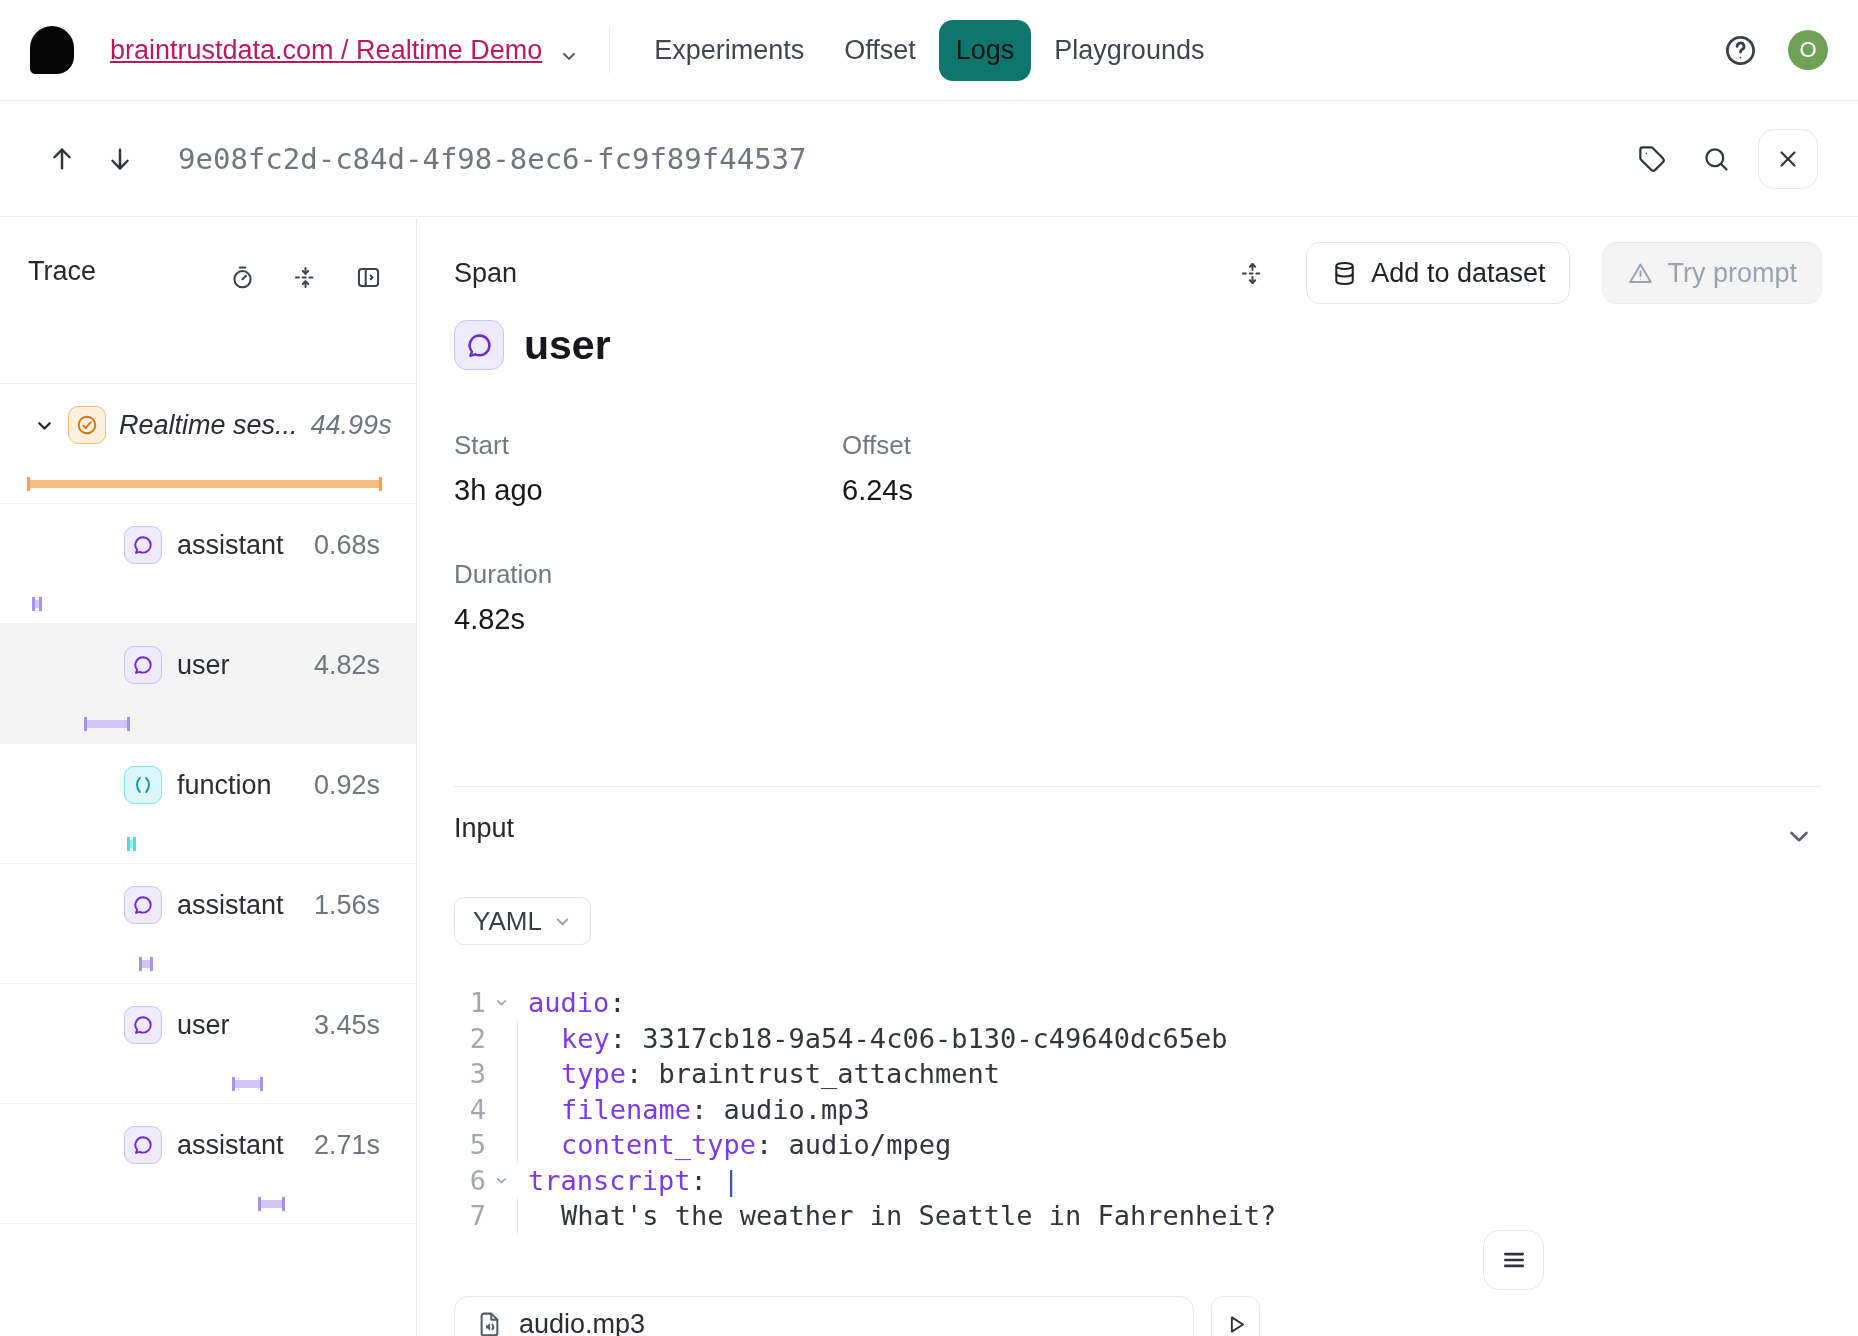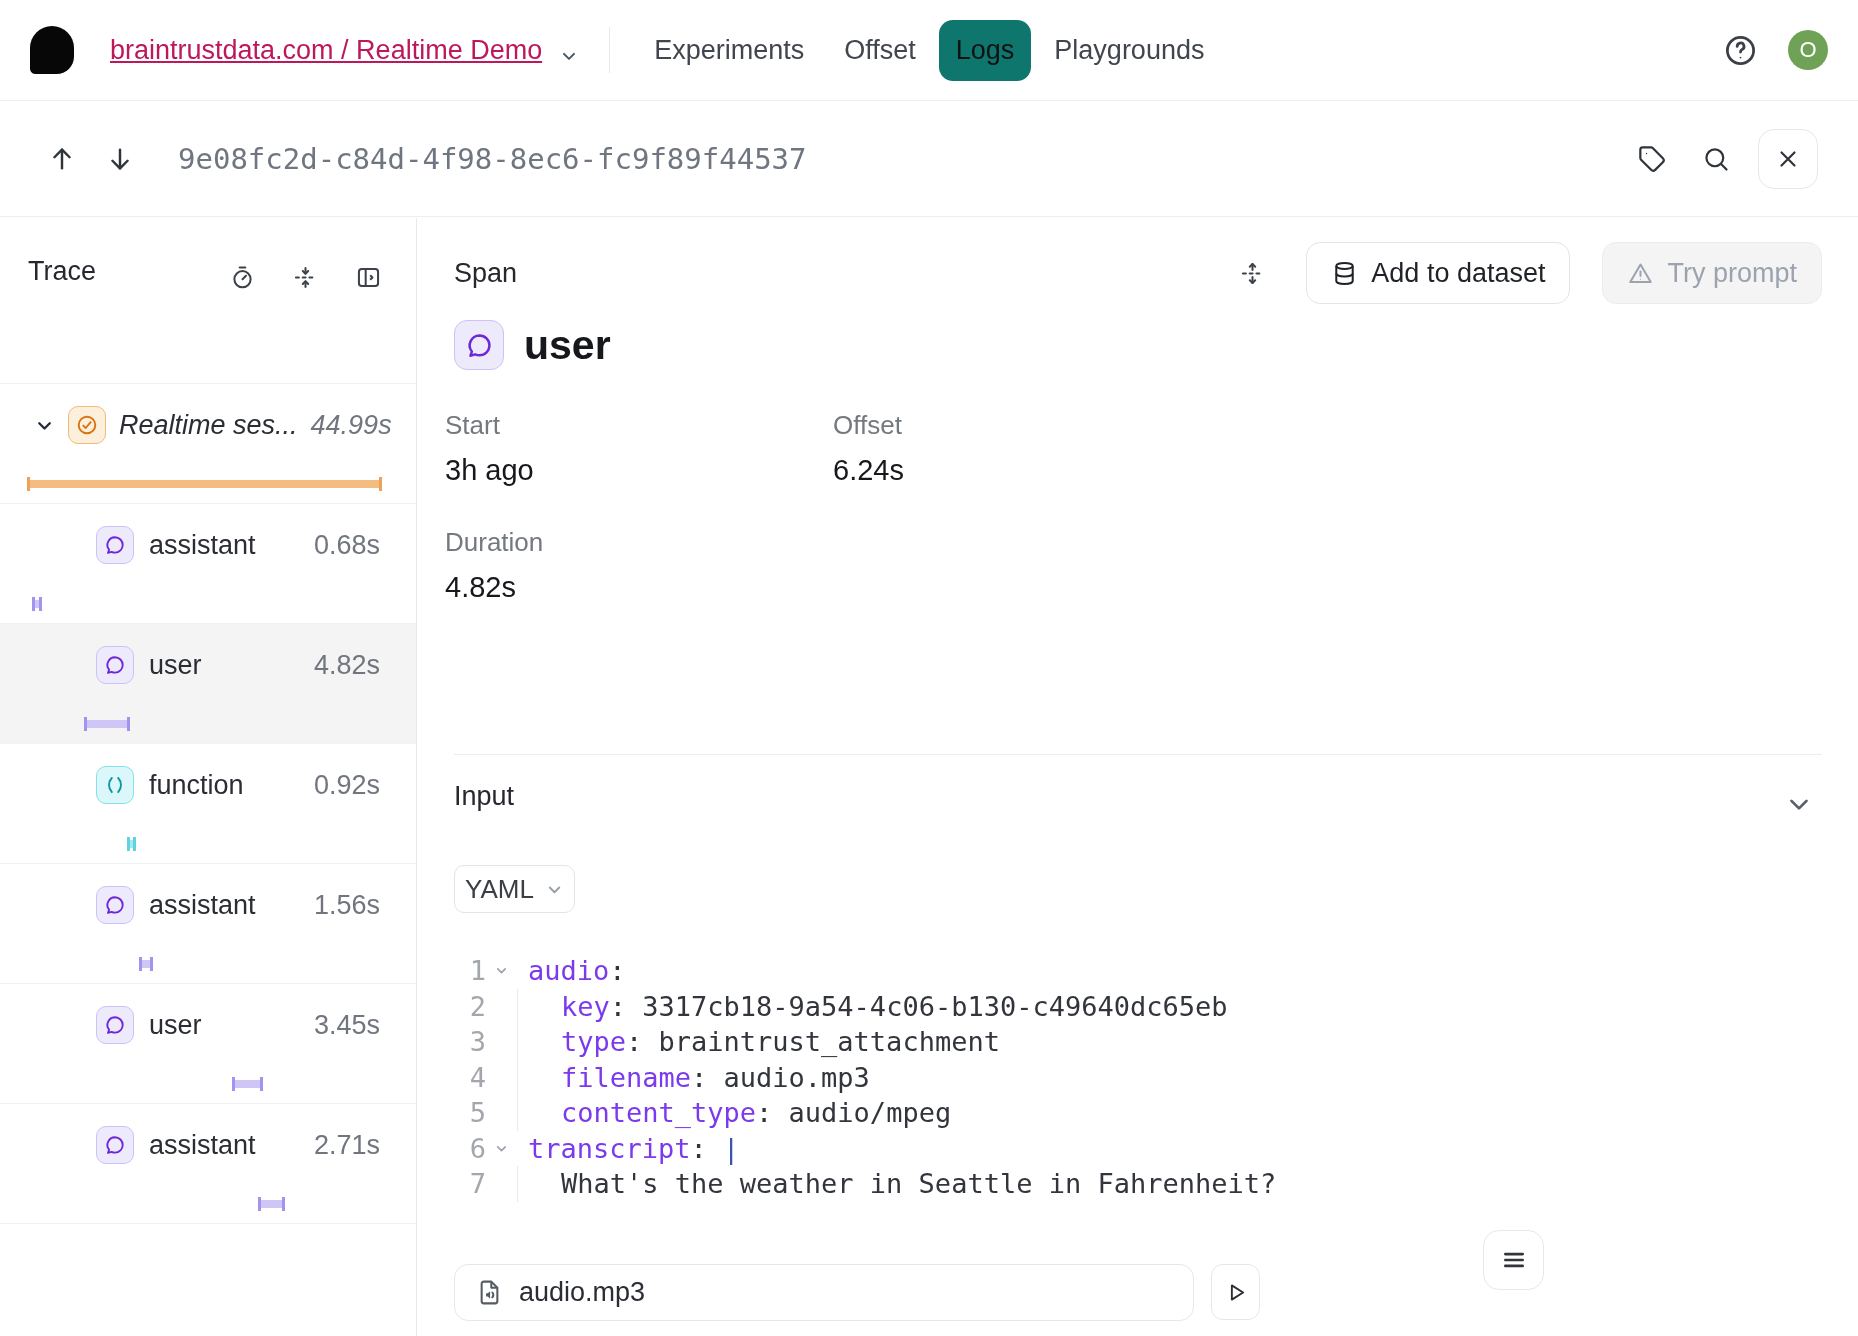--- a/index.html
+++ b/index.html
@@ -41,21 +41,21 @@
   
   .trace-header { height:166px; padding:38px 26px 0 28px; display:flex; align-items:flex-start; border-bottom:1px solid #f0f1f3; }
   .trace-title { font-size:27px; color:#26282e; }
   .trace-tools { margin-left:auto; display:flex; gap:20px; }
   .trace-tools .icon-btn svg { width:27px; height:27px; color:#3d4149; }
 
   .tree-row { height:120px; border-bottom:1px solid #f1f2f4; position:relative; padding-top:22px; }
   .tree-row.selected { background:#f4f4f5; }
   .row-main { display:flex; align-items:center; gap:15px; padding:0 36px; }
   .row-main.root { padding-left:34px; gap:13px;font-style:italic; }
-  .row-main.child { padding-left:96px; }
+  .row-main.child { padding-left:96px;margin-left:28px; }
   .row-chevron { width:21px; height:21px; color:#1f2937; flex:none; }
   .span-icon { width:38px; height:38px; border-radius:10px; display:flex; align-items:center; justify-content:center; flex:none; }
   .span-icon svg { width:24px; height:24px; }
   .span-icon.purple { background:#edeafb; border:1.5px solid #cdc2f7; color:#6d28d9; }
   .span-icon.orange { background:#fcefdb; border:1.5px solid #f2bc72; color:#d9730d; }
   .span-icon.cyan   { background:#dcf7f9; border:1.5px solid #7fe3e9; color:#0d96a6; }
   .span-name { font-size:27px; font-weight:500; color:#2a2d34; white-space:nowrap; }
   .span-duration { margin-left:auto; font-size:27px; color:#70757e; }
   .row-track { position:absolute; left:27px; right:35px; bottom:12px; height:14px; }
   .tbar { position:absolute; top:0; height:14px; }
@@ -77,31 +77,31 @@
     align-items:center; gap:13px; padding:0 24px; font-size:27px; color:#1f2227; font-weight:500; margin-left:8px; }
   .btn svg { width:27px; height:27px; }
   .btn.disabled { background:#f4f4f5; color:#9ca3af; border-color:#ececef; }
 
   .title-row { display:flex; align-items:center; gap:20px; padding:0 36px; margin-top:16px; }
   .title-icon { width:50px; height:50px; border-radius:13px; background:#edeafb; border:1.5px solid #cdc2f7;
     color:#6d28d9; display:flex; align-items:center; justify-content:center; flex:none; }
   .title-icon svg { width:31px; height:31px; }
   .span-title { font-size:41px; font-weight:700; color:#17181c; }
 
-  .meta { display:grid; grid-template-columns:388px auto; padding:0 27px; margin-top:40px; row-gap:40px; }
+  .meta { display:grid; grid-template-columns:388px auto; padding:0 36px; margin-top:60px; row-gap:52px; }
   .meta-label { font-size:26px; color:#74787f; margin-bottom:13px; }
   .meta-value { font-size:29px; color:#17181c; }
 
   .hdivider { height:1px; background:#ededf0; margin:150px 36px 0; }
 
   .input-header { display:flex; justify-content:space-between; padding:0 36px; margin-top:26px; }
   .input-title { font-size:27px; color:#26282e; }
   .input-chevron svg { width:30px; height:30px; color:#5b616b; }
 
-  .yaml-btn { margin:38px 0 0 36px; height:48px; padding:0 10px; border:1px solid #e4e4e7; border-radius:10px;
+  .yaml-btn { margin:38px 0 0 36px; height:48px; padding:0 18px; border:1px solid #e4e4e7; border-radius:10px;
     display:inline-flex; align-items:center; gap:11px; font-size:26px; color:#3a3e45; background:#fff; }
   .yaml-btn svg { width:19px; height:19px; color:#9aa0a8; }
 
   .code { margin:40px 36px 0; font-family:"DejaVu Sans Mono", monospace; font-size:27px; line-height:35.5px; color:#32353c; }
   .cl { display:flex; }
   .cl-num { width:32px; text-align:right; color:#a3a7ad; flex:none; }
   .cl-fold { width:31px; flex:none; display:flex; align-items:center; justify-content:center; color:#9ca3af; }
   .cl-fold svg { width:15px; height:15px; }
   .cl-content { padding-left:10px; border-left:1.5px solid transparent; white-space:pre; }
   .cl-content.guided { border-left-color:#e8e9ec; }

